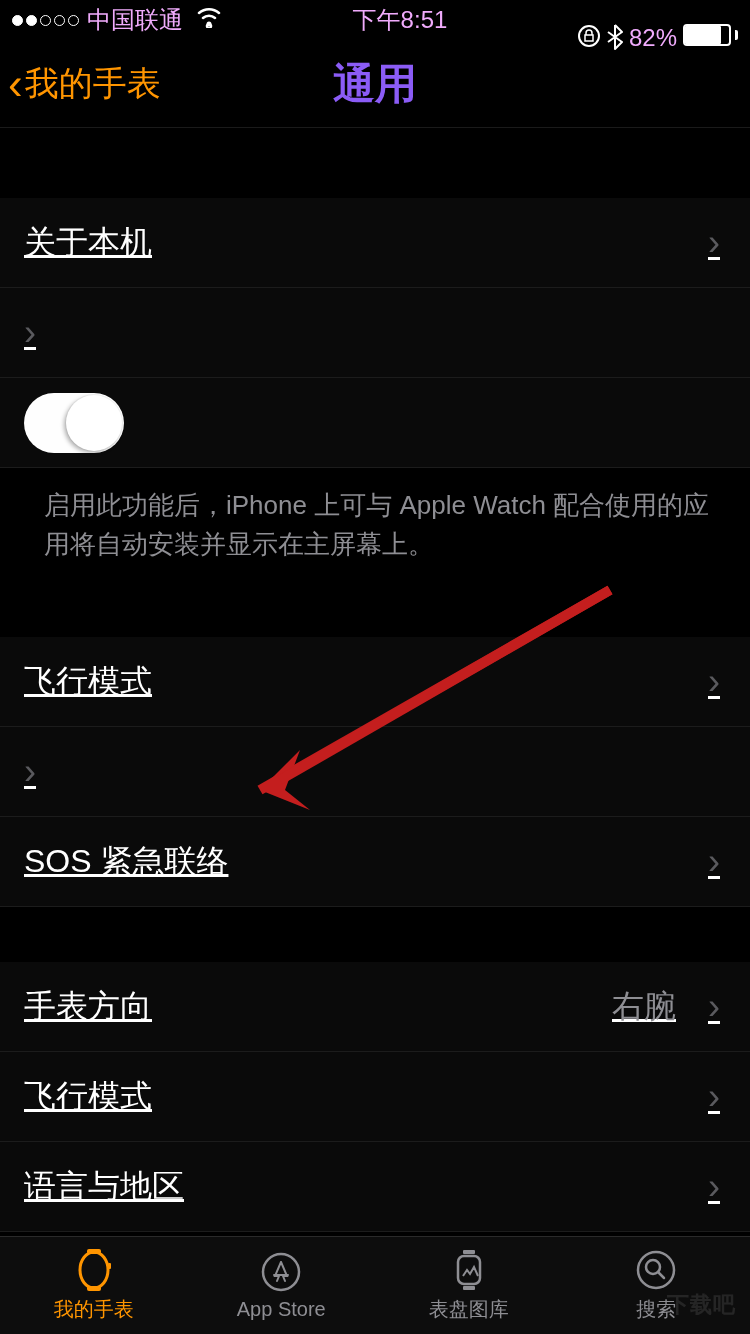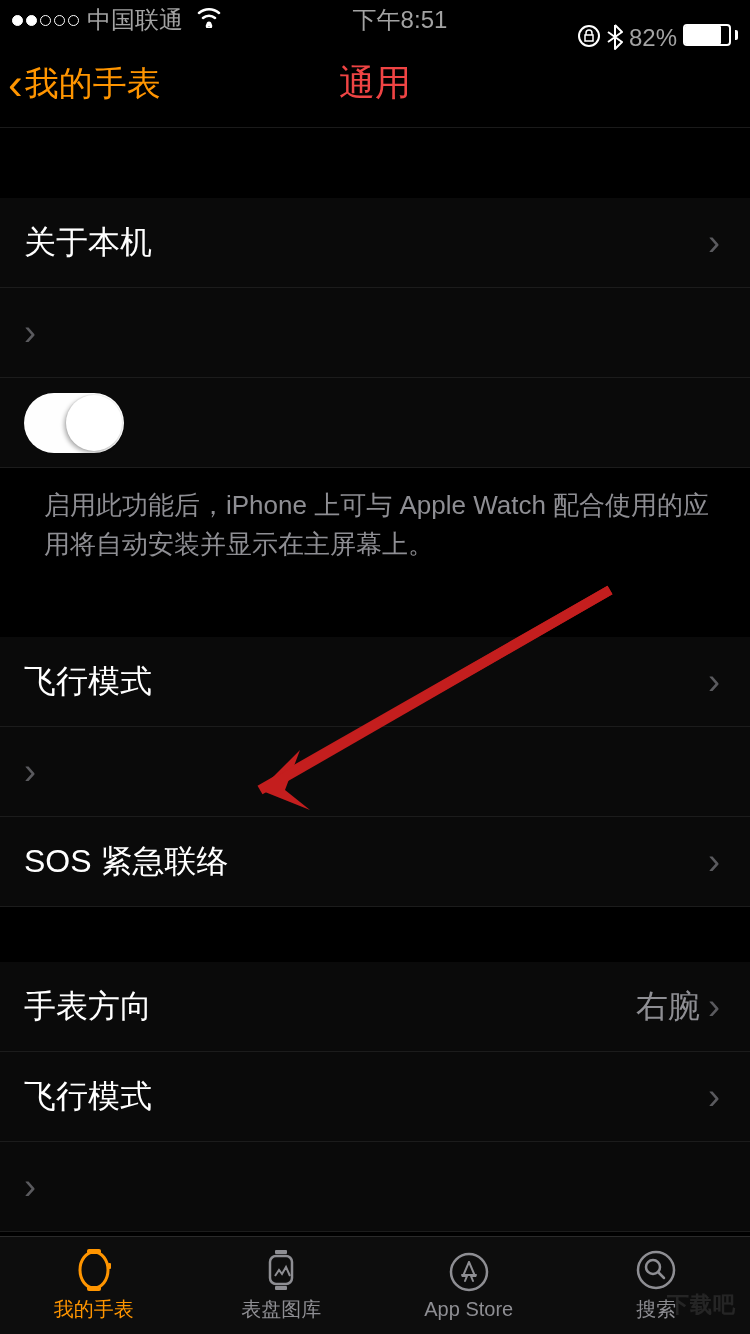--- a/index.html
+++ b/index.html
@@ -12,21 +12,21 @@
       overflow: hidden;
       position: relative;
     }
     .status-bar {
       height: 40px;
       display: flex;
       align-items: center;
       justify-content: space-between;
       padding: 0 12px;
       font-size: 24px;
-      color: #a3a3a3;
+      color: #f0abfc;
     }
     .status-left { display: flex; align-items: center; gap: 8px; }
     .status-right { display: flex; align-items: flex-start; gap: 6px; margin-top: 40px; }
     .signal-dots { display: flex; gap: 3px; }
     .dot { width: 11px; height: 11px; border-radius: 50%; border: 1.5px solid #fff; }
     .dot.filled { background: #fff; }
     .wifi-icon { margin-left: 4px; }
     .battery { display: flex; align-items: center; gap: 4px; }
     .battery-body {
       width: 48px; height: 22px; border: 2px solid #fff; border-radius: 4px;
@@ -49,40 +49,41 @@
       font-size: 34px;
       padding-left: 8px;
       position: absolute;
       left: 0;
     }
     .back-chevron { font-size: 44px; font-weight: 300; margin-right: 2px; line-height: 1; }
     .nav-title {
       position: absolute;
       left: 50%;
       transform: translateX(-50%);
-      font-size: 36px;
-      font-weight: 400;
-      color: #ef4444;
+      font-size: 42px;
+      font-weight: 700;
+      color: #8b5cf6;
     }
 
     .content { }
     .spacer { height: 70px; }
     .spacer-sm { height: 55px; }
 
     .row {
       height: 90px;
       display: flex;
       align-items: center;
       padding: 0 30px 0 24px;
       border-bottom: 1px solid #1c1c1c;
       background: #0a0a0a;
+      text-decoration: underline;
     }
     .row:first-child { border-top: 1px solid #1c1c1c; }
     .row-label { font-size: 32px; flex: 1; color: #fff; }
-    .row-value { font-size: 32px; color: #8e8e93; margin-right: 8px; }
+    .row-value { font-size: 32px; color: #8e8e93; margin-right: 32px; }
     .chevron { color: #5a5a5e; font-size: 36px; font-weight: 300; }
 
     .toggle {
       width: 100px; height: 60px; background: #fff; border-radius: 30px;
       position: relative;
     }
     .toggle-knob {
       width: 56px; height: 56px; background: #fff; border-radius: 50%;
       position: absolute; top: 2px; right: 2px;
       box-shadow: -2px 2px 4px rgba(0,0,0,0.3), 0 0 0 1px rgba(0,0,0,0.04);
@@ -223,20 +224,21 @@
   <div class="row">
     <span class="row-label">手表方向</span>
     <span class="row-value">右腕</span>
     <span class="chevron">›</span>
   </div>
   <div class="row">
     <span class="row-label">飞行模式</span>
     <span class="chevron">›</span>
   </div>
   <div class="row">
+    <span class="row-label">语言与地区</span>
     <span class="chevron">›</span>
   </div>
 </div>
 
 <svg class="arrow-overlay" style="left:230px; top:580px;" width="400" height="250">
   <defs>
     <marker id="ah" markerWidth="12" markerHeight="12" refX="3" refY="6" orient="auto">
       <path d="M0,0 L12,6 L0,12 L3,6 z" fill="#c41e1e"></path>
     </marker>
   </defs>
@@ -252,42 +254,42 @@
           <ellipse cx="19" cy="22" rx="14" ry="18" stroke="#ff9500" stroke-width="3" fill="none"></ellipse>
           <rect x="12" y="1" width="14" height="5" rx="2" fill="#ff9500"></rect>
           <rect x="12" y="38" width="14" height="5" rx="2" fill="#ff9500"></rect>
           <rect x="33" y="15" width="3" height="6" rx="1" fill="#ff9500"></rect>
         </svg>
     </span>
     <span class="tab-label">我的手表</span>
   </div>
   <div class="tab-item">
     <span class="tab-icon">
+      <svg width="42" height="42" viewBox="0 0 42 42">
+          <circle cx="21" cy="21" r="18" stroke="#8e8e93" stroke-width="2.5" fill="none"></circle>
+          <path d="M21 11 l-6 14 h4 l-2 5 M21 11 l6 14 h-4 l2 5 M14 24 h14" stroke="#8e8e93" stroke-width="2" fill="none" stroke-linecap="round"></path>
+        </svg>
+    </span>
+    <span class="tab-label">App Store</span>
+  </div>
+  <div class="tab-item">
+    <span class="tab-icon">
       <svg width="38" height="44" viewBox="0 0 38 44">
           <rect x="8" y="8" width="22" height="28" rx="6" stroke="#8e8e93" stroke-width="2.5" fill="none"></rect>
           <rect x="13" y="2" width="12" height="4" rx="1" fill="#8e8e93"></rect>
           <rect x="13" y="38" width="12" height="4" rx="1" fill="#8e8e93"></rect>
           <path d="M13 28 l4-6 3 4 4-7 4 9" stroke="#8e8e93" stroke-width="2" fill="none"></path>
         </svg>
     </span>
     <span class="tab-label">表盘图库</span>
   </div>
   <div class="tab-item">
     <span class="tab-icon">
       <svg width="42" height="42" viewBox="0 0 42 42">
           <circle cx="21" cy="21" r="18" stroke="#8e8e93" stroke-width="2.5" fill="none"></circle>
-          <path d="M21 11 l-6 14 h4 l-2 5 M21 11 l6 14 h-4 l2 5 M14 24 h14" stroke="#8e8e93" stroke-width="2" fill="none" stroke-linecap="round"></path>
-        </svg>
-    </span>
-    <span class="tab-label">App Store</span>
-  </div>
-  <div class="tab-item">
-    <span class="tab-icon">
-      <svg width="42" height="42" viewBox="0 0 42 42">
-          <circle cx="21" cy="21" r="18" stroke="#8e8e93" stroke-width="2.5" fill="none"></circle>
           <circle cx="18" cy="18" r="7" stroke="#8e8e93" stroke-width="2.5" fill="none"></circle>
           <line x1="23" y1="23" x2="29" y2="29" stroke="#8e8e93" stroke-width="2.5" stroke-linecap="round"></line>
         </svg>
     </span>
     <span class="tab-label">搜索</span>
   </div>
   <div class="watermark">下载吧</div>
 </div>
 
 </body></html>

